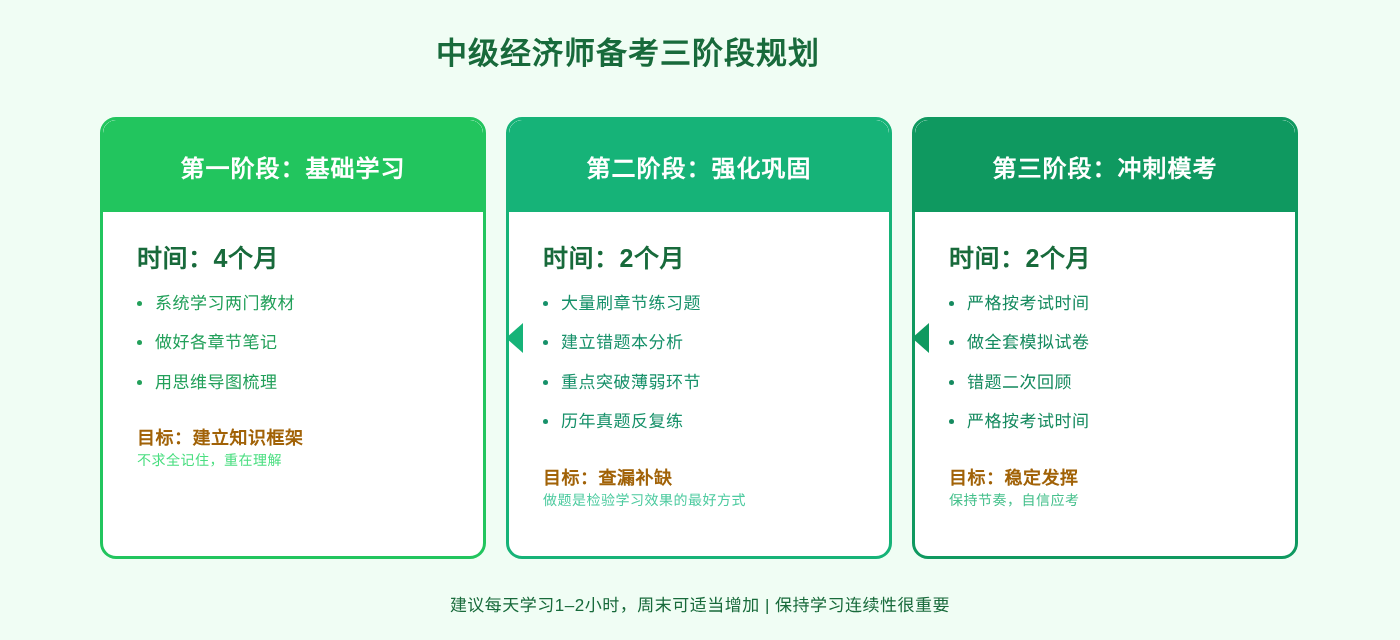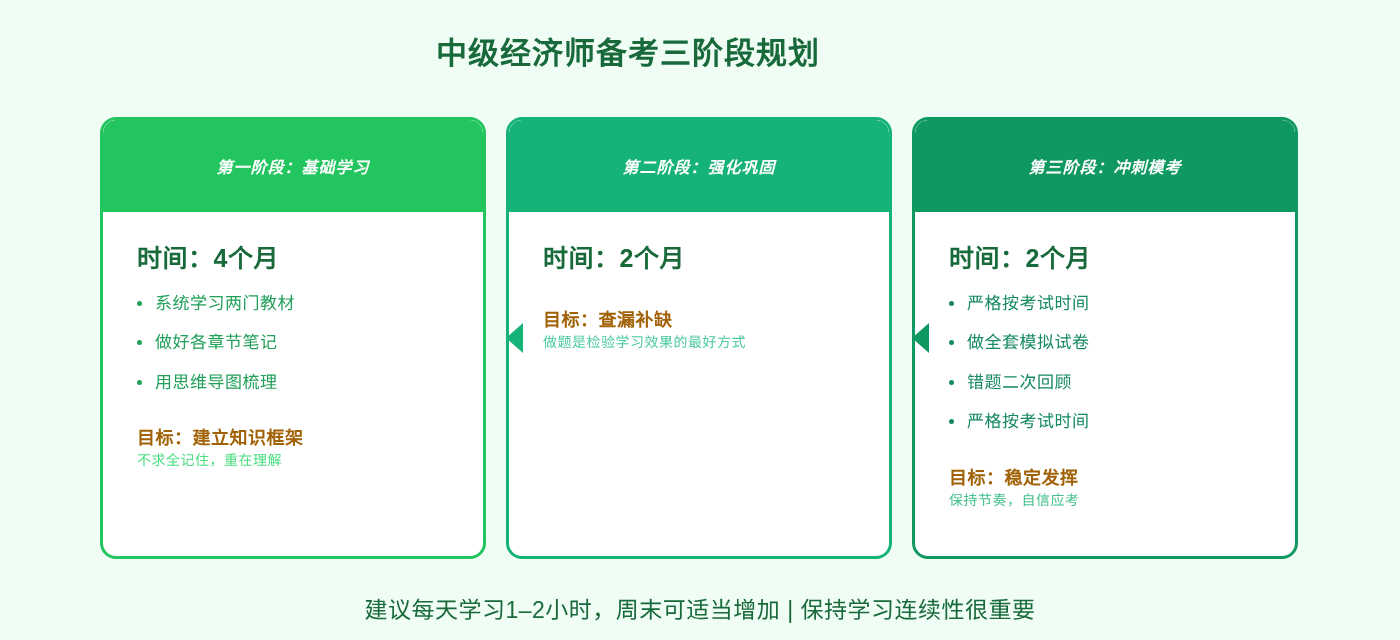--- a/index.html
+++ b/index.html
@@ -69,26 +69,25 @@
     flex-direction:column;
   }
 
   .card-header {
     background:var(--accent);
     color:#ffffff;
     height:92px;
     display:flex;
     align-items:center;
     justify-content:center;
-    font-size:16px;
+    font-size:24px;
     font-weight:bold;
     letter-spacing:1px;
     border-radius:13px 13px 0 0;
     flex:none;
-    font-style:italic;
   }
 
   .card-body {
     flex:1;
     padding:26px 34px 0 34px;
     display:flex;
     flex-direction:column;
   }
 
   .duration {
@@ -153,21 +152,21 @@
     pointer-events:none;
   }
 
   
   .footer-tip {
     position:absolute;
     top:591px;
     left:0;
     width:1400px;
     text-align:center;
-    font-size:23px;
+    font-size:17px;
     color:#186a3b;
     letter-spacing:0.5px;
   }
 </style>
 </head>
 <body style="background: rgb(240, 253, 244);">
 
 <div class="page">
 
   <div class="page-title">中级经济师备考三阶段规划</div>
@@ -190,20 +189,26 @@
         </div>
       </div>
     </div>
 
     <div class="card" id="card-1" style="--accent: #16b378; --task-color: #17916a; --note-color: #4ecba0;">
       <div class="connector" id="conn-1" style="display: block;"></div>
       <div class="card-inner">
         <div class="card-header">第二阶段：强化巩固</div>
         <div class="card-body">
           <div class="duration">时间：2个月</div>
+          <ul class="task-list">
+            <li class="task-item">大量刷章节练习题</li>
+            <li class="task-item">建立错题本分析</li>
+            <li class="task-item">重点突破薄弱环节</li>
+            <li class="task-item">历年真题反复练</li>
+          </ul>
           <div class="goal">目标：查漏补缺</div>
           <div class="note">做题是检验学习效果的最好方式</div>
         </div>
       </div>
     </div>
 
     <div class="card" id="card-2" style="--accent: #0f9960; --task-color: #158a5f; --note-color: #45c08c;">
       <div class="connector" id="conn-2" style="display: block;"></div>
       <div class="card-inner">
         <div class="card-header">第三阶段：冲刺模考</div>

